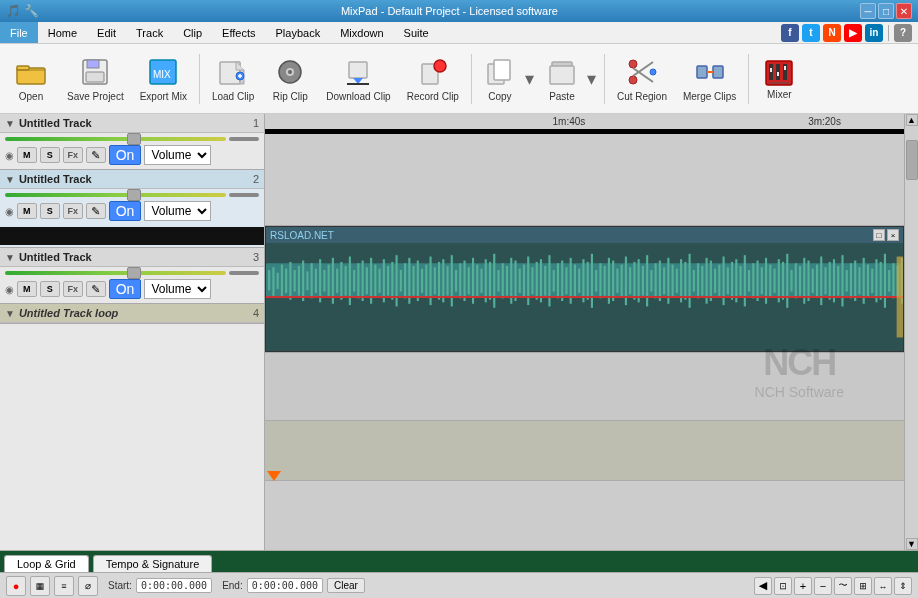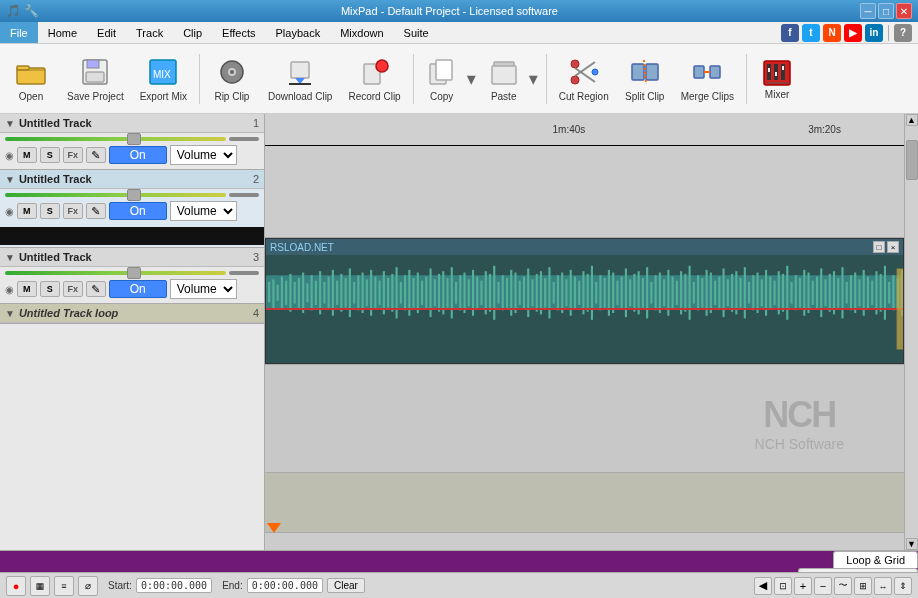--- a/index.html
+++ b/index.html
@@ -102,42 +102,42 @@
       display: flex; align-items: center; gap: 3px;
     }
     .track-btn {
       width: 20px; height: 16px; border: 1px solid #aaa; background: #ddd;
       font-size: 9px; font-weight: bold; cursor: pointer; border-radius: 2px;
       display: flex; align-items: center; justify-content: center;
     }
     .track-btn.fx { color: #555; }
     .on-btn {
       background: #4488ff; color: white; border: 1px solid #2266cc;
-      padding: 1px 20px; font-size: 12px; cursor: pointer; border-radius: 2px;
+      padding: 1px 6px; font-size: 14px; cursor: pointer; border-radius: 2px;
     }
     .vol-select {
       font-size: 12px; border: 1px solid #aaa; background: white;
       padding: 1px 2px; cursor: pointer;
     }
     .pencil-btn {
       width: 20px; height: 16px; border: 1px solid #aaa; background: #ddd;
       font-size: 11px; cursor: pointer; border-radius: 2px;
       display: flex; align-items: center; justify-content: center;
     }
     .track-black-bar {
       height: 18px; background: #111; margin: 2px 0;
     }
     .loop-label { font-size: 11px; font-style: italic; color: #333; }
 
     
     .timeline-right {
       flex: 1; display: flex; flex-direction: column; background: #ccc; position: relative;
     }
     .time-ruler {
-      height: 32px; background: #d0d0d0; border-bottom: 1px solid #000000;
+      height: 20px; background: #d0d0d0; border-bottom: 5px solid #000000;
       display: flex; align-items: center; position: relative; overflow: hidden;
     }
     .time-marker {
       position: absolute; font-size: 10px; color: #333;
     }
 
     
     .audio-clip {
       position: absolute; top: 0; left: 0; right: 0; height: 100%;
       background: #4a8080; border: 1px solid #333; overflow: hidden;
@@ -163,23 +163,22 @@
     
     .nch-watermark {
       position: absolute; bottom: 20px; right: 60px;
       opacity: 0.15; text-align: center;
     }
     .nch-logo { font-size: 36px; font-weight: bold; color: #000; letter-spacing: -2px; }
     .nch-text { font-size: 14px; color: #000; }
 
     
     .bottom-tabs {
-      height: 22px; background: #701a75; display: flex; align-items: flex-end;
+      height: 22px; background: #14532d; display: flex; align-items: flex-end;
       border-top: 1px solid #aaa;
-      flex-direction: column;
     }
     .bottom-tab {
       padding: 2px 12px; border: 1px solid #aaa; border-bottom: none;
       background: #f0f0f0; cursor: pointer; font-size: 11px; border-radius: 3px 3px 0 0;
       margin-left: 4px;
     }
     .bottom-tab.active { background: white; }
 
     
     .transport-bar {
@@ -302,20 +301,32 @@
       <svg width="30" height="28" viewBox="0 0 30 28">
           <rect x="2" y="2" width="26" height="24" rx="2" fill="#4af" stroke="#08a" stroke-width="1.5"></rect>
           <text x="5" y="20" font-size="10" fill="white" font-family="Arial">MIX</text>
         </svg>
     </div>
     <div class="toolbar-label">Export Mix</div>
   </div>
 
   <div class="toolbar-sep"></div>
 
+  <div class="toolbar-btn">
+    <div class="toolbar-icon">
+      <svg width="30" height="28" viewBox="0 0 30 28">
+          <rect x="2" y="4" width="20" height="22" rx="1" fill="#e8e8e8" stroke="#aaa" stroke-width="1.5"></rect>
+          <path d="M18 4 L26 12 L26 26 L22 26 L22 4 Z" fill="#ccc" stroke="#aaa" stroke-width="1"></path>
+          <path d="M18 4 L18 12 L26 12" fill="#ddd" stroke="#aaa" stroke-width="1"></path>
+          <circle cx="22" cy="18" r="4" fill="#4488ff" stroke="#2266cc" stroke-width="1"></circle>
+          <path d="M20 18 L24 18 M22 16 L22 20" stroke="white" stroke-width="1.5"></path>
+        </svg>
+    </div>
+    <div class="toolbar-label">Load Clip</div>
+  </div>
 
   <div class="toolbar-btn">
     <div class="toolbar-icon">
       <svg width="30" height="28" viewBox="0 0 30 28">
           <circle cx="15" cy="14" r="11" fill="#888" stroke="#555" stroke-width="1.5"></circle>
           <circle cx="15" cy="14" r="4" fill="#ccc"></circle>
           <circle cx="15" cy="14" r="2" fill="#666"></circle>
         </svg>
     </div>
     <div class="toolbar-label">Rip Clip</div>
@@ -375,30 +386,20 @@
           <circle cx="6" cy="22" r="4" fill="#cc4444" stroke="#aa2222" stroke-width="1"></circle>
           <circle cx="6" cy="6" r="4" fill="#cc4444" stroke="#aa2222" stroke-width="1"></circle>
           <line x1="6" y1="18" x2="26" y2="4" stroke="#888" stroke-width="2"></line>
           <line x1="6" y1="10" x2="26" y2="24" stroke="#888" stroke-width="2"></line>
           <circle cx="26" cy="14" r="3" fill="#4488ff" stroke="#2266cc" stroke-width="1"></circle>
         </svg>
     </div>
     <div class="toolbar-label">Cut Region</div>
   </div>
 
-  <div class="toolbar-btn">
-    <div class="toolbar-icon">
-      <svg width="30" height="28" viewBox="0 0 30 28">
-          <rect x="2" y="6" width="12" height="16" rx="1" fill="#88aacc" stroke="#4466aa" stroke-width="1.5"></rect>
-          <rect x="16" y="6" width="12" height="16" rx="1" fill="#88aacc" stroke="#4466aa" stroke-width="1.5"></rect>
-          <line x1="14" y1="2" x2="16" y2="26" stroke="#ff6600" stroke-width="2" stroke-dasharray="2,2"></line>
-        </svg>
-    </div>
-    <div class="toolbar-label">Split Clip</div>
-  </div>
 
   <div class="toolbar-btn">
     <div class="toolbar-icon">
       <svg width="30" height="28" viewBox="0 0 30 28">
           <rect x="2" y="8" width="10" height="12" rx="1" fill="#88aacc" stroke="#4466aa" stroke-width="1.5"></rect>
           <rect x="18" y="8" width="10" height="12" rx="1" fill="#88aacc" stroke="#4466aa" stroke-width="1.5"></rect>
           <path d="M12 14 L18 14" stroke="#ff6600" stroke-width="2" marker-end="url(#arrow)"></path>
         </svg>
     </div>
     <div class="toolbar-label">Merge Clips</div>
@@ -711,21 +712,21 @@
               <rect x="598" y="11" width="2" height="34" fill="#5abba0"></rect>
             </g>
 
             <line x1="0" y1="40" x2="600" y2="40" stroke="#cc3333" stroke-width="1.5"></line>
 
             <rect x="594" y="10" width="6" height="60" fill="#ccaa44" opacity="0.7"></rect>
           </svg>
         </div>
       </div>
 
-      <div class="empty-track" style="height:108px;text-decoration:underline;">
+      <div class="empty-track" style="height:68px;text-decoration:underline;">
 
         <div class="nch-watermark">
           <div class="nch-logo">NCH</div>
           <div class="nch-text">NCH Software</div>
         </div>
       </div>
 
       <div class="empty-track" style="height:60px; background:#bdbdb0;"></div>
 
       <div style="position:relative; height:0;">

